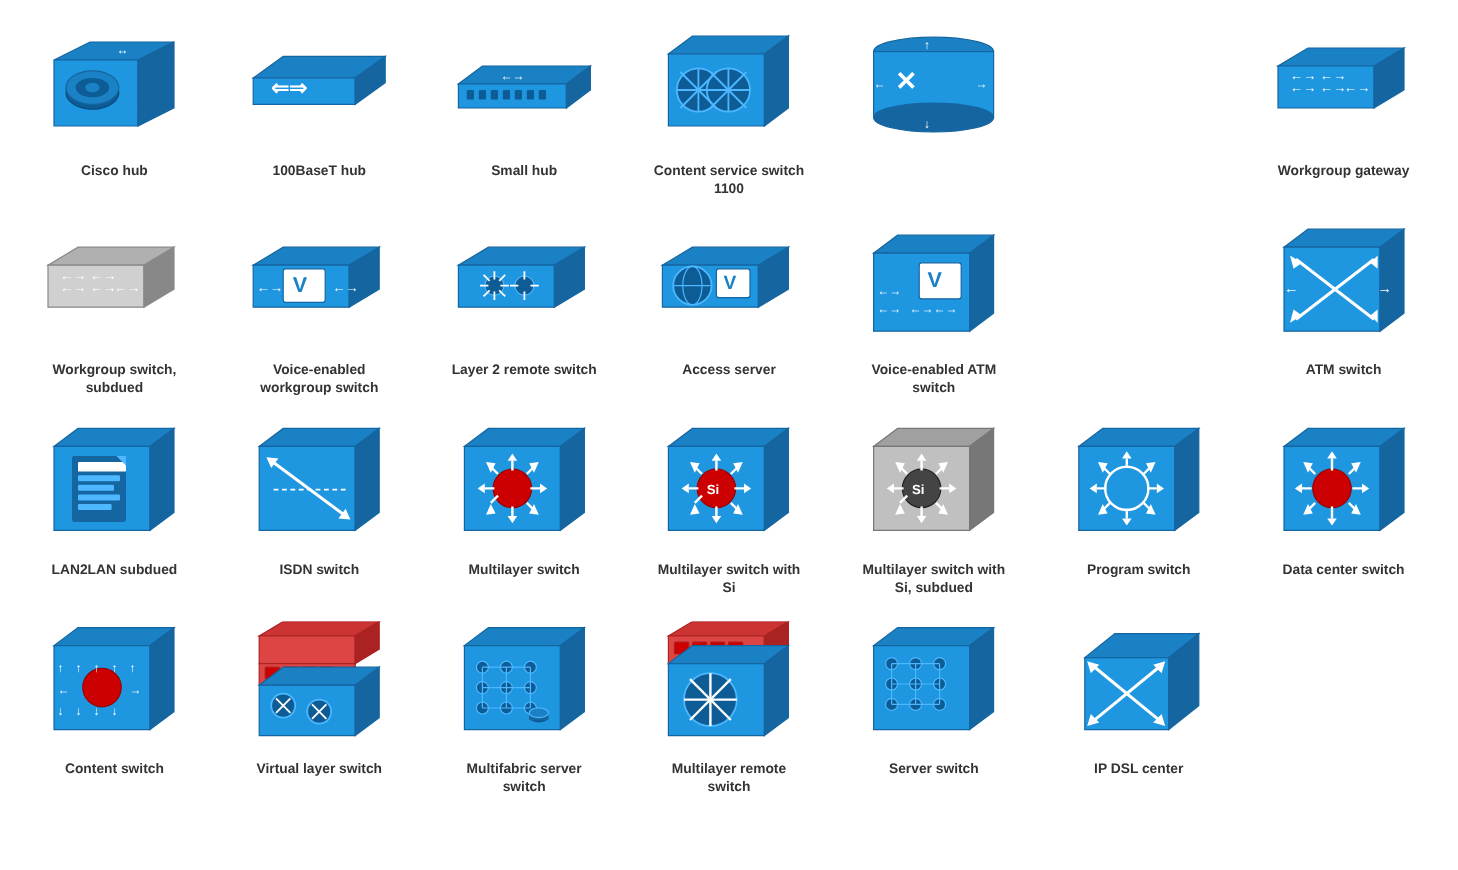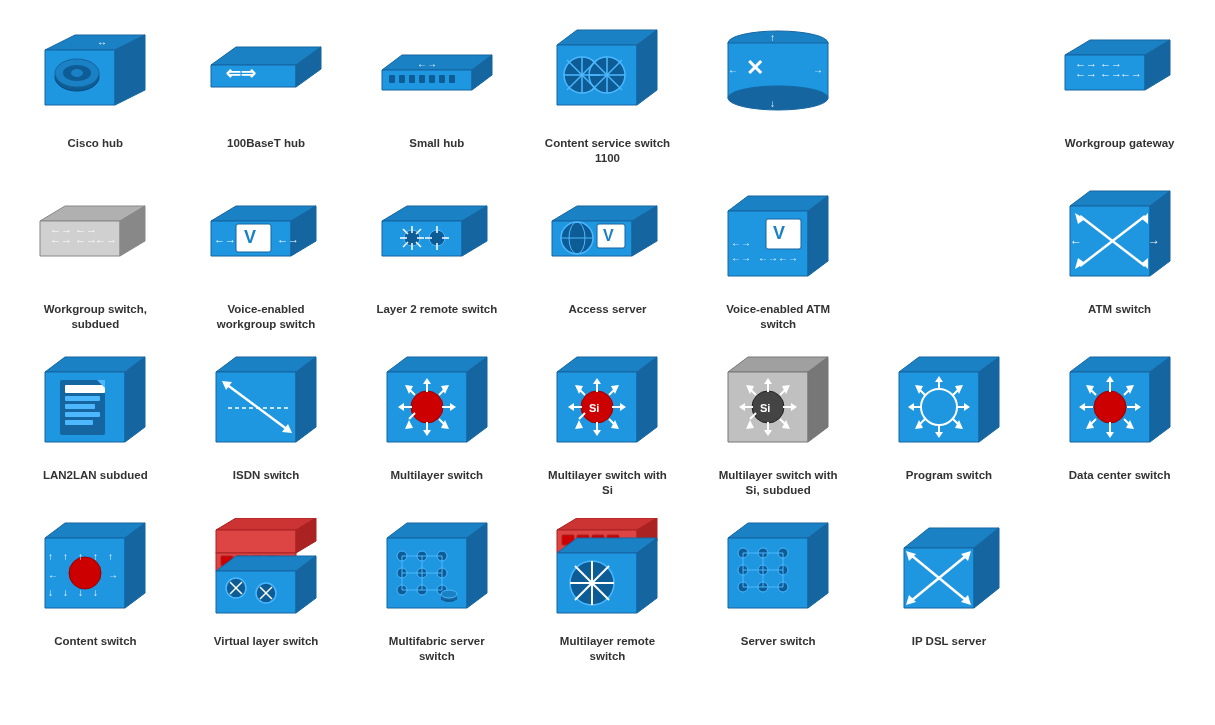--- a/index.html
+++ b/index.html
@@ -591,15 +591,15 @@
 
       <line x1="22" y1="37" x2="78" y2="83" stroke="white" stroke-width="2.5"></line>
       <line x1="78" y1="37" x2="22" y2="83" stroke="white" stroke-width="2.5"></line>
 
       <polygon points="17,33 27,36 20,43" fill="white"></polygon>
       <polygon points="82,87 72,84 79,77" fill="white"></polygon>
       <polygon points="82,33 72,36 79,43" fill="white"></polygon>
       <polygon points="17,87 27,84 20,77" fill="white"></polygon>
     </svg>
       </div>
-      <div class="label">IP DSL server</div>
+      <div class="label">IP DSL center</div>
     </div>
   </div>
 
 </body></html>

